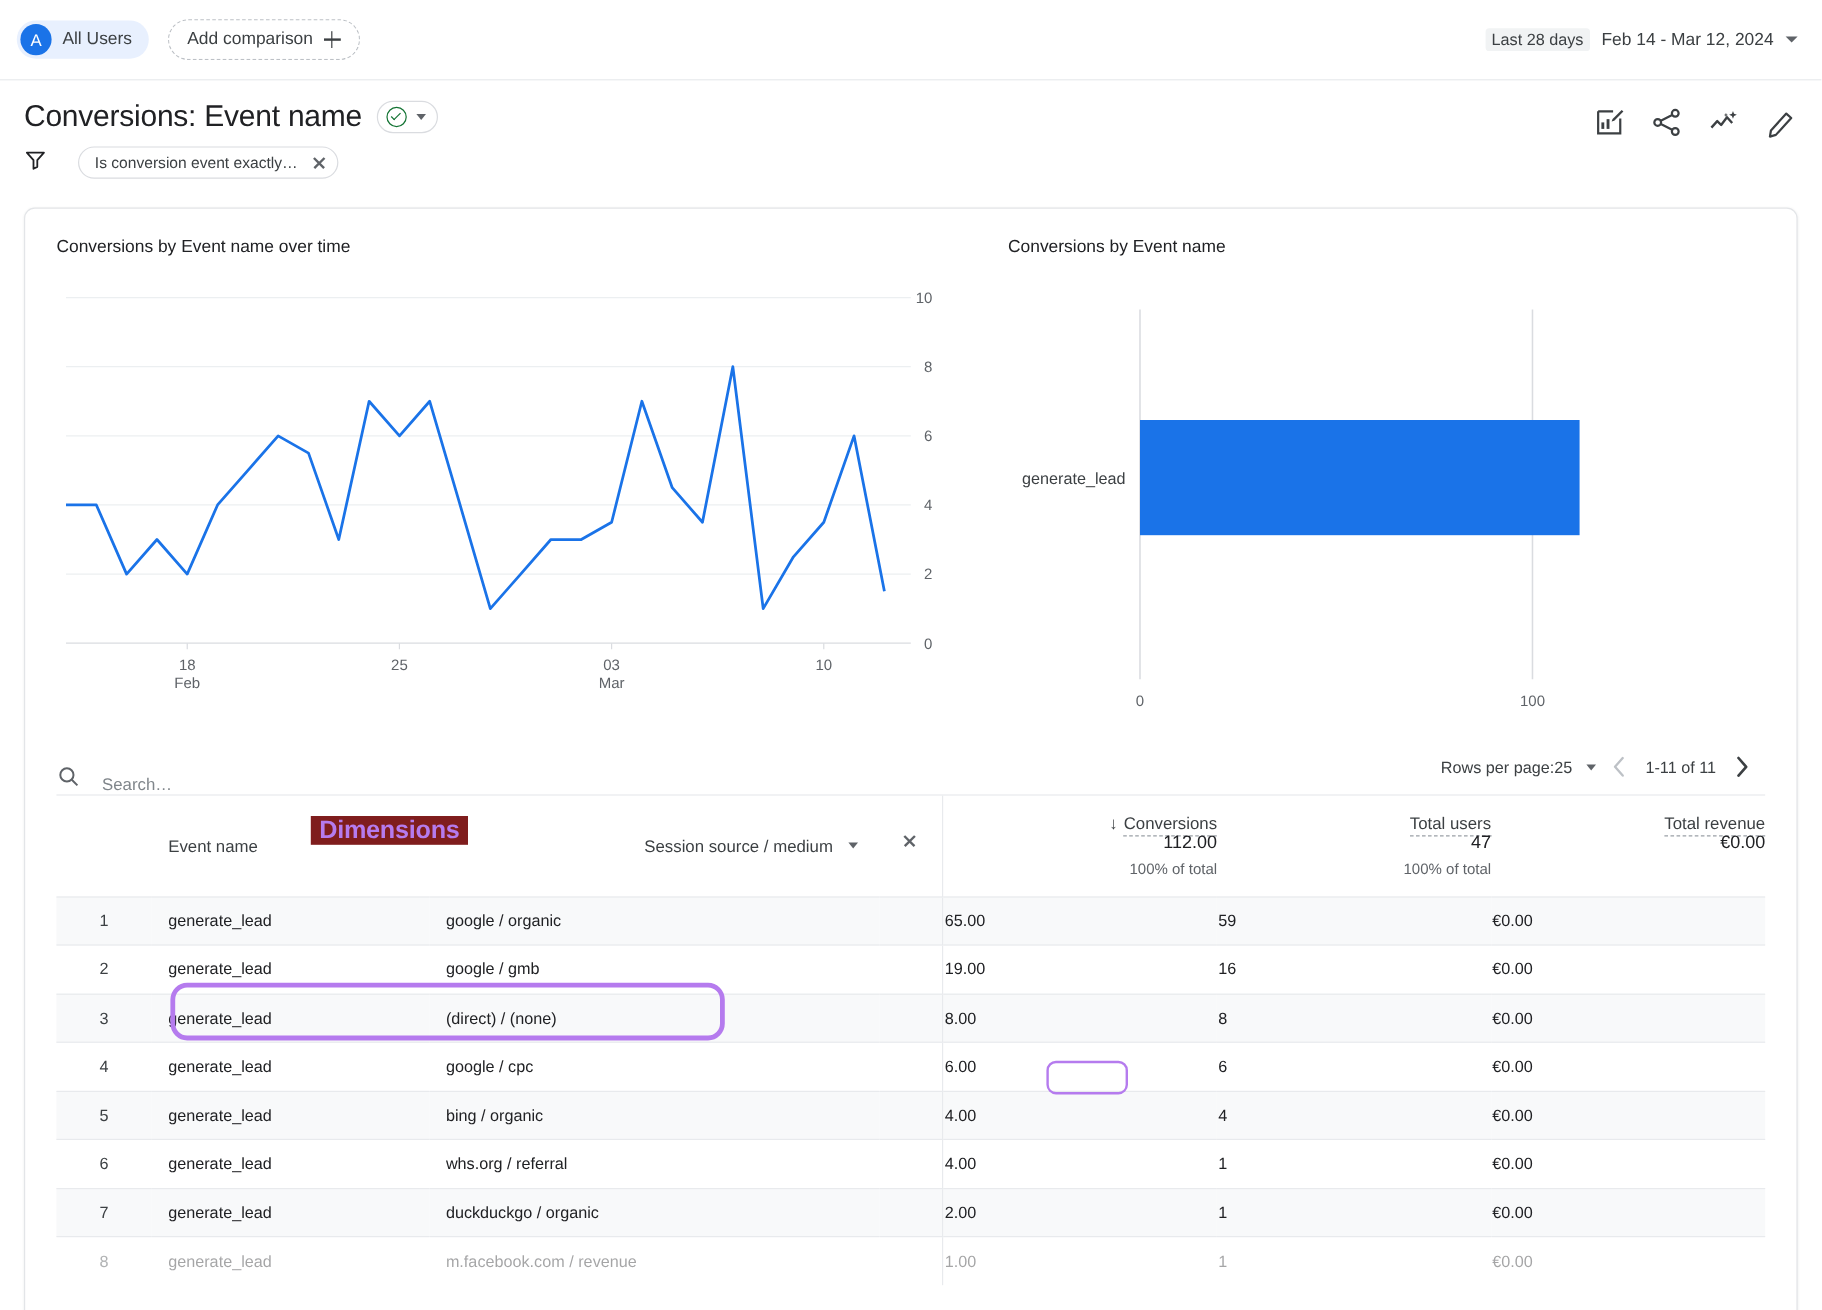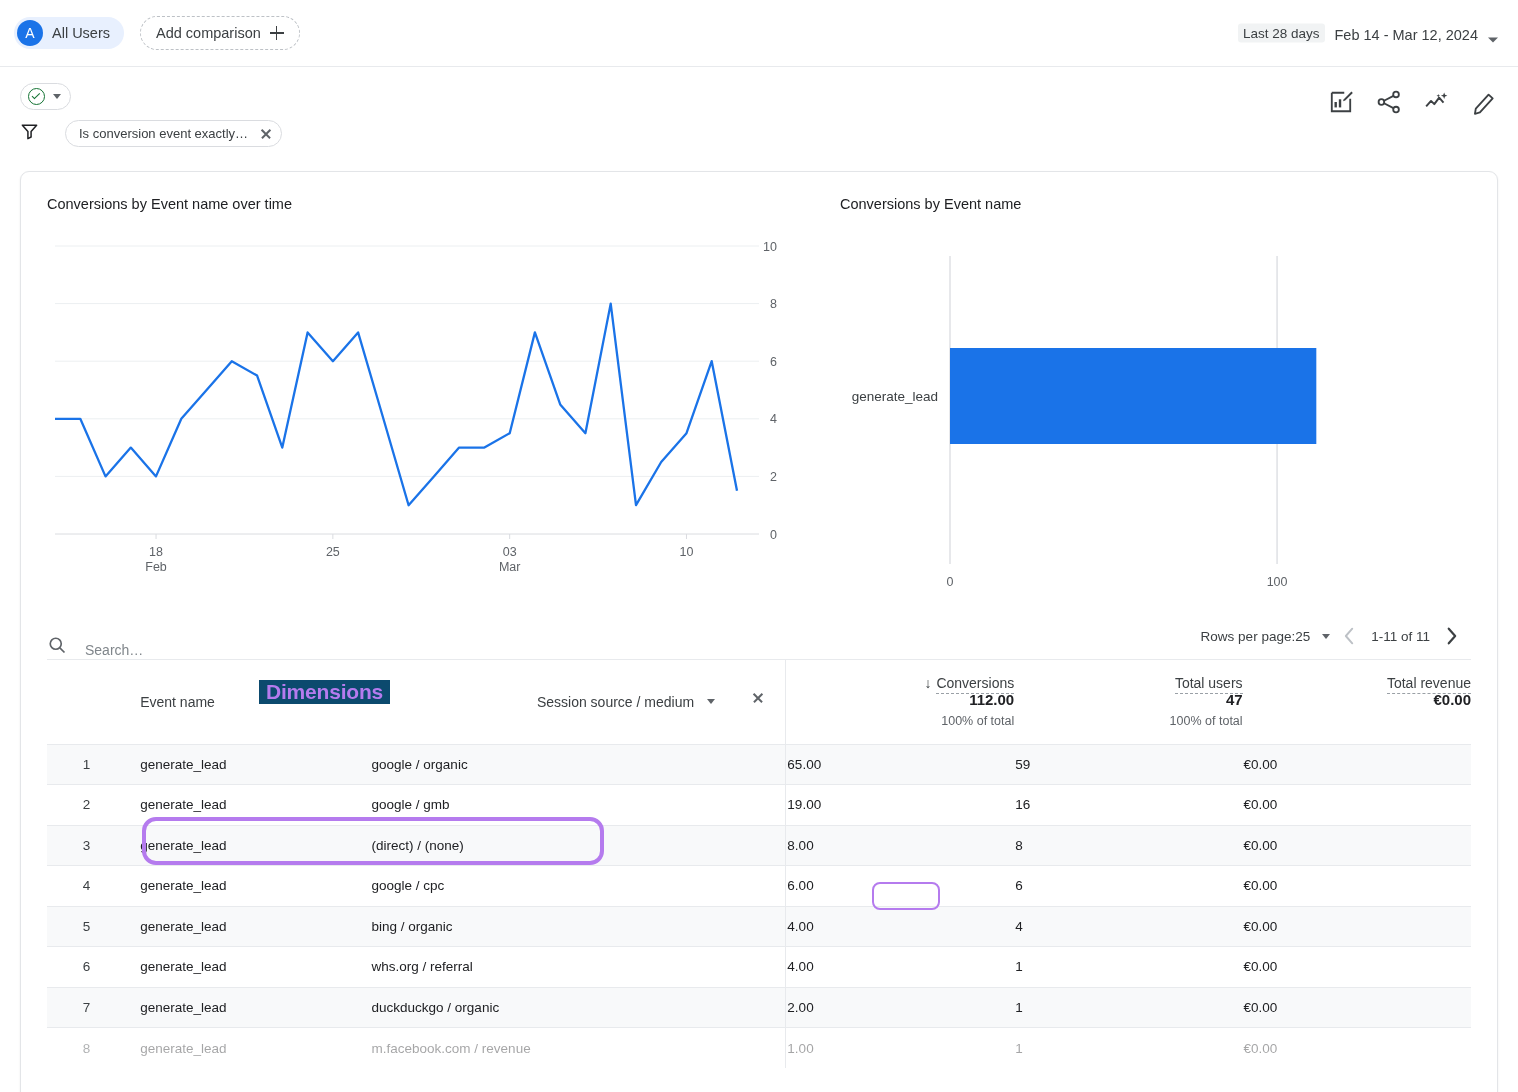--- a/index.html
+++ b/index.html
@@ -44,21 +44,21 @@
   }
   .plus-ic { position: relative; width: 14px; height: 14px; display:inline-block; }
   .plus-ic:before, .plus-ic:after {
     content: ""; position: absolute; background: #3c4043;
   }
   .plus-ic:before { left: 6px; top: 0; width: 1.6px; height: 14px; }
   .plus-ic:after  { top: 6px; left: 0; height: 1.6px; width: 14px; }
 
   .daterange {
     position: absolute; right: 20px; top: 50%; transform: translateY(-50%);
-    display: flex; align-items: flex-end; gap: 10px;
+    display: flex; align-items: center; gap: 10px;
     font-size: 14.5px; color: #3c4043;
   }
   .lastdays {
     background: #f1f3f4; border-radius: 3px; padding: 2px 5px;
     font-size: 13.5px; color: #3c4043;
   }
   .caret {
     width: 0; height: 0;
     border-left: 5px solid transparent; border-right: 5px solid transparent;
     border-top: 5.5px solid #5f6368;
@@ -187,21 +187,21 @@
   .metric-hdr {
     text-align: right; padding-right: 20px;
     font-size: 14px; color: #3c4043;
     vertical-align: top; padding-top: 18px;
   }
   .metric-hdr .hdr-label {
     border-bottom: 1px dashed #9aa0a6; padding-bottom: 2px; cursor: pointer;
   }
   .sort-arrow { margin-right: 5px; color: #3c4043; }
   .metric-total {
-    font-size: 15px; font-weight: 700; color: #202124;
+    font-size: 15px; font-weight: 400; color: #202124;
   }
   .metric-sub { font-size: 12.5px; color: #5f6368; margin-top: 6px; }
 
   .totalrow-cell { vertical-align: top; }
 
   tbody tr { height: 40.5px; }
   tbody td { font-size: 13.5px; color: #202124; }
   tbody tr:nth-child(odd) { background: #f8f9fa; }
   tbody tr { border-top: 1px solid #e8eaed; }
   .cell-idx  { text-align: center; color: #3c4043; }
@@ -217,21 +217,21 @@
     border: 4px solid #b57bee;
     border-radius: 14px;
     pointer-events: none;
     z-index: 5;
   }
   .anno-dims-label {
     position: absolute;
     left: 259px; top: 680px;
     font-size: 21px; font-weight: 700;
     color: #b57bee;
-    background: #0c4a6e;
+    background: #7f1d1d;
     padding: 0 7px;
     z-index: 6;
     pointer-events: none;
     letter-spacing: -0.2px;
   }
   .anno-total {
     position: absolute;
     left: 851px; top: 710px;
     width: 68px; height: 28px;
     border: 2.5px solid #b57bee;
@@ -254,20 +254,21 @@
   </div>
   <div class="daterange">
     <span class="lastdays">Last 28 days</span>
     <span>Feb 14 - Mar 12, 2024</span>
     <span class="caret"></span>
   </div>
 </div>
 
 <div class="titleblock">
   <div class="title-row">
+    <span class="page-title">Conversions: Event name</span>
     <span class="check-pill">
       <span class="check-circle"></span>
       <span class="caret-sm"></span>
     </span>
   </div>
   <div class="filter-row">
     <span>
       <svg width="19" height="19" viewBox="0 0 24 24">
           <path d="M3 4h18l-7 8v7l-4 2v-9z" fill="none" stroke="#202124" stroke-width="1.9" stroke-linejoin="round"></path>
         </svg>

